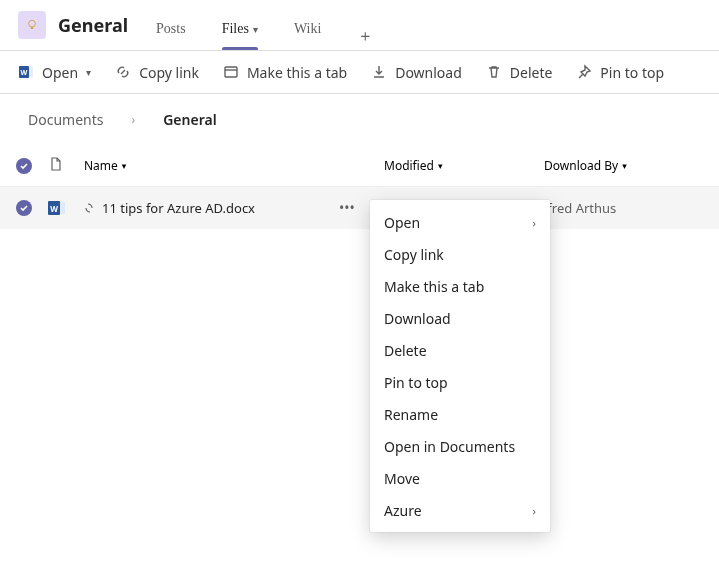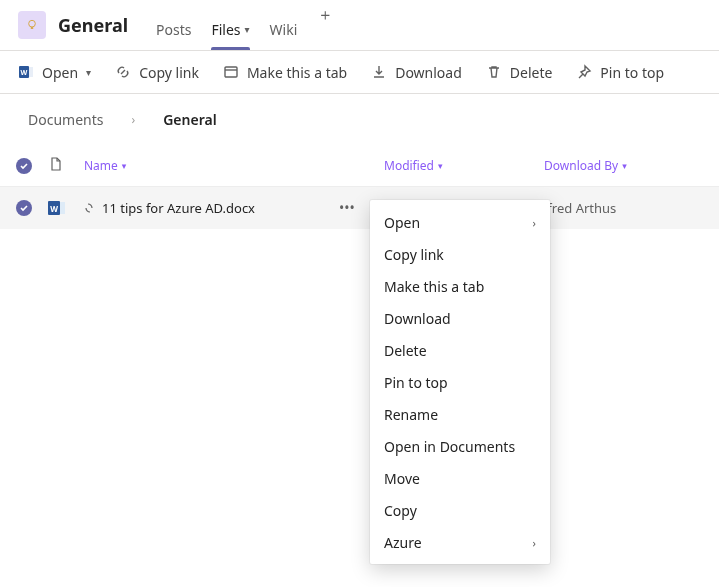--- a/index.html
+++ b/index.html
@@ -20,21 +20,21 @@
     gap: 12px;
   }
   .team-avatar {
     width: 28px; height: 28px;
     background: #e4daf8;
     border-radius: 4px;
     display: flex; align-items: center; justify-content: center;
   }
   .team-avatar svg { width: 16px; height: 16px; }
   .channel-name { font-weight: 700; font-size: 18px; margin-right: 6px; }
-  .tabs { display: flex; align-items: flex-start; gap: 0; }
+  .tabs { display: flex; align-items: flex-end; gap: 16px; font-family: Liberation Serif, serif; }
   .tab {
     padding: 8px 10px 0 10px;
     height: 50px;
     color: #616161;
     font-size: 14px;
     cursor: pointer;
     display: flex;
     align-items: center;
     gap: 4px;
     position: relative;
@@ -98,21 +98,21 @@
   }
   .thead, .trow {
     display: grid;
     grid-template-columns: 48px 36px 300px 160px 160px;
     align-items: center;
     height: 42px;
   }
   .thead {
     border-bottom: 1px solid #ededed;
     font-size: 12px;
-    color: #8b5cf6;
+    color: #000000;
   }
   .th { display: flex; align-items: center; gap: 4px; cursor: pointer; }
   .th .chev { font-size: 9px; }
   .sel-cell { display: flex; justify-content: center; }
   .check-circle {
     width: 16px; height: 16px; border-radius: 50%;
     background: #6264a7;
     display: flex; align-items: center; justify-content: center;
   }
   .check-circle svg { width: 10px; height: 10px; }
@@ -336,19 +336,16 @@
   <div class="menu-item">
     <span>Rename</span>
   </div>
   <div class="menu-item">
     <span>Open in Documents</span>
   </div>
   <div class="menu-item">
     <span>Move</span>
   </div>
   <div class="menu-item">
-    <span>Copy</span>
-  </div>
-  <div class="menu-item">
     <span>Azure</span>
     <span class="chev">›</span>
   </div>
 </div>
 
 </body></html>

